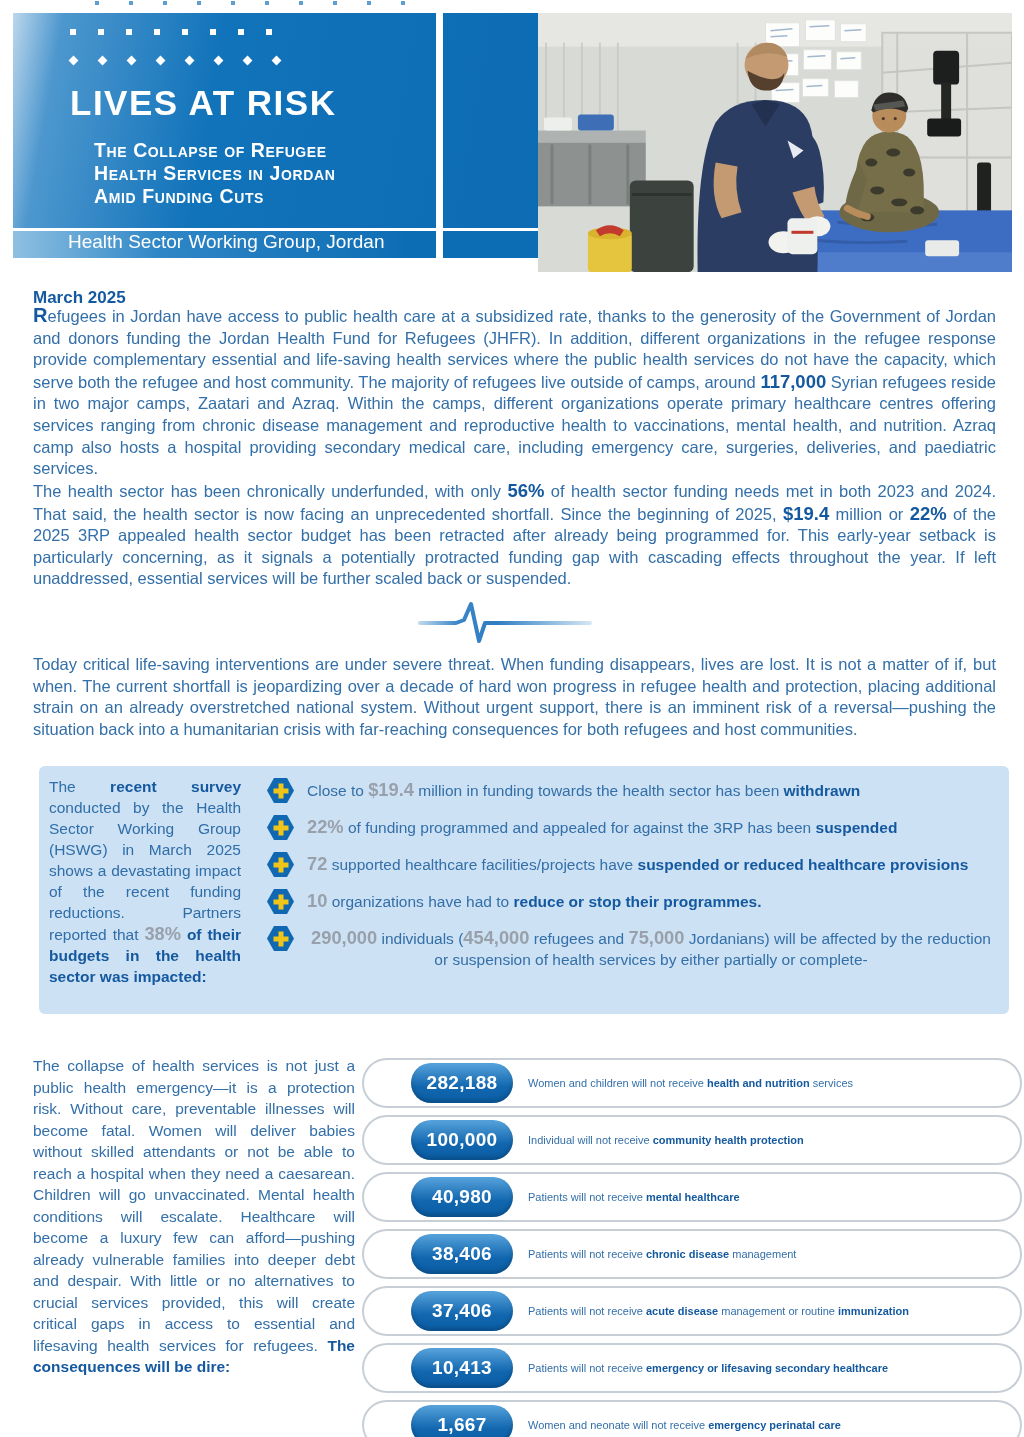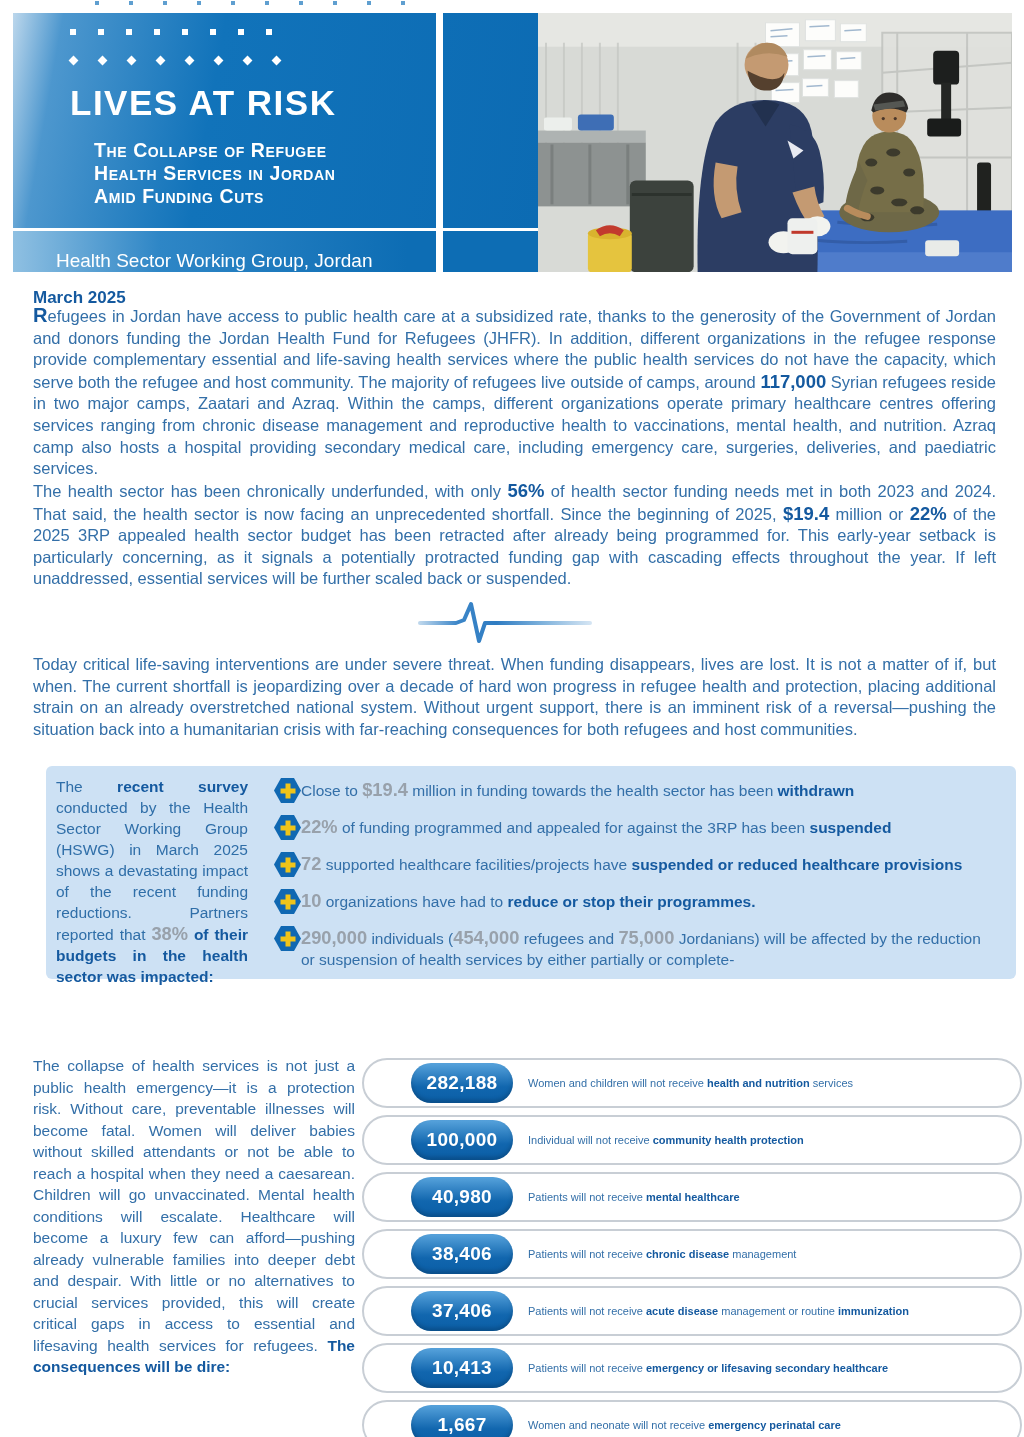--- a/index.html
+++ b/index.html
@@ -6,23 +6,23 @@
   .page{position:relative;width:1024px;height:1437px;background:#fff;overflow:hidden;
         font-family:"Liberation Sans",sans-serif;color:#336fa8;}
   i{font-style:normal;}
 
   
   .top-dots{position:absolute;left:95px;top:1px;display:flex;gap:30px;}
   .top-dots i{width:4px;height:4px;background:#5f9fd0;}
   .hero{position:absolute;left:13px;top:13px;width:999px;height:259px;background:#fff;}
   .hero-main{position:absolute;left:0;top:0;width:525px;height:215px;
              background:linear-gradient(100deg,#bcd7ec 0%,#4d97ce 9%,#1173ba 38%,#0c6bb3 100%);}
-  .org-band{position:absolute;left:0;top:218px;width:525px;height:41px;
+  .org-band{position:absolute;left:0;top:218px;width:525px;height:27px;
             background:linear-gradient(90deg,#8fc0e2 0%,#2e86c6 28%,#0d6db4 75%);
-            display:flex;align-items:flex-end;padding-left:43px;box-sizing:border-box;
+            display:flex;align-items:flex-start;padding-left:55px;box-sizing:border-box;
             color:#fff;font-size:19px;}
   .hero-divider{position:absolute;left:423px;top:0;width:7px;height:259px;background:#fff;}
   .dots-row{position:absolute;left:57px;display:flex;gap:22px;}
   .dots-row.squares{top:16px;}
   .dots-row.squares i{width:6px;height:6px;background:#fff;}
   .dots-row.diamonds{top:44px;}
   .dots-row.diamonds i{width:7px;height:7px;background:#fff;transform:rotate(45deg);}
   .hero-title{position:absolute;left:57px;top:70px;margin:0;color:#fff;
               font-size:35px;font-weight:bold;letter-spacing:1.5px;}
   .hero-subtitle{position:absolute;left:57px;top:126px;color:#fff;font-weight:bold;
@@ -35,26 +35,26 @@
   .para{position:absolute;left:33px;width:963px;margin:0;font-size:16.5px;line-height:21.6px;
         text-align:justify;color:#336fa8;}
   .p1{top:305px;} .p2{top:480px;} .p3{top:654px;}
   .seg-b{font-weight:bold;color:#14599f;}
   .seg-n{font-weight:bold;color:#14599f;font-size:1.12em;}
   .seg-g{font-weight:bold;color:#98a1ab;font-size:1.18em;}
   .seg-lead{font-weight:bold;color:#14599f;font-size:1.22em;}
   .ekg{position:absolute;left:418px;top:596px;width:175px;height:54px;}
 
   
-  .survey{position:absolute;left:46px;top:766px;width:970px;height:213px;background:#cde1f4;
+  .survey{position:absolute;left:39px;top:766px;width:970px;height:248px;background:#cde1f4;
           border-radius:6px;display:flex;box-sizing:border-box;padding:10px 14px 10px 10px;}
   .survey-intro{width:192px;margin:0;font-size:15.5px;line-height:21px;text-align:justify;
                 color:#2f6ea8;flex:none;}
   .survey-bullets{flex:1;display:flex;flex-direction:column;gap:13px;padding-left:26px;padding-top:3px;}
-  .bullet{display:flex;align-items:flex-start;}
+  .bullet{display:flex;align-items:flex-start;gap:13px;text-align:center;}
   .hex{flex:none;width:27px;height:25px;margin-top:-1px;position:relative;
        background:#1068b2;clip-path:polygon(26% 0,74% 0,100% 50%,74% 100%,26% 100%,0 50%);}
   .hex .plus{position:absolute;left:50%;top:50%;width:15px;height:15px;transform:translate(-50%,-50%);}
   .hex .plus::before{content:"";position:absolute;left:5px;top:0;width:5px;height:15px;background:#f0c419;}
   .hex .plus::after{content:"";position:absolute;left:0;top:5px;width:15px;height:5px;background:#f0c419;}
   .bullet-text{margin:0;font-size:15.5px;line-height:21px;color:#336fa8;max-width:690px;}
 
   
   .conseq-intro{position:absolute;left:33px;top:1055px;width:322px;margin:0;font-size:15.5px;
                 line-height:21.5px;text-align:justify;color:#336fa8;}

